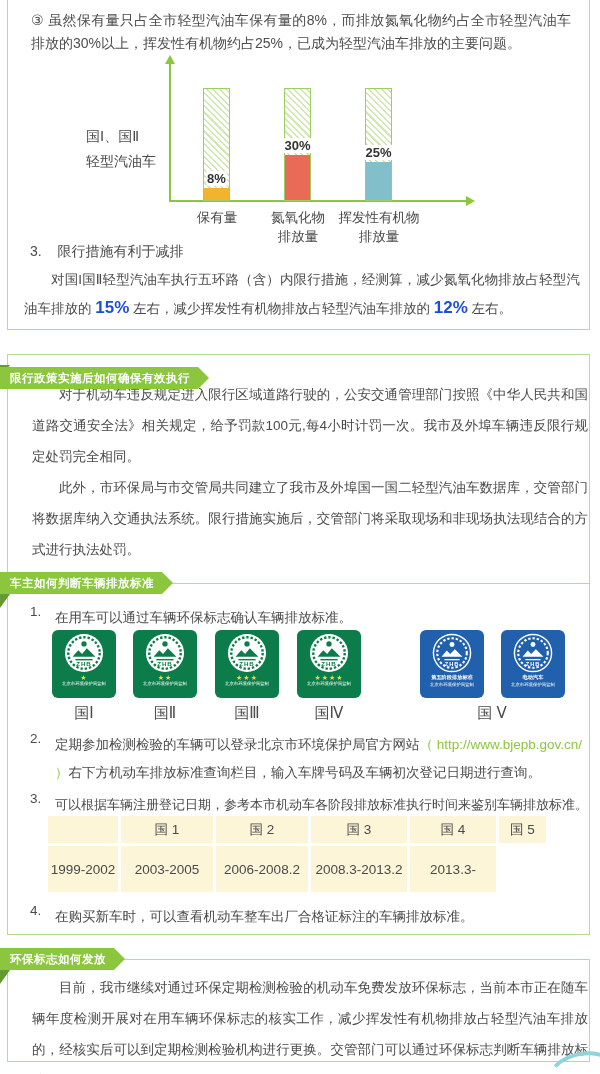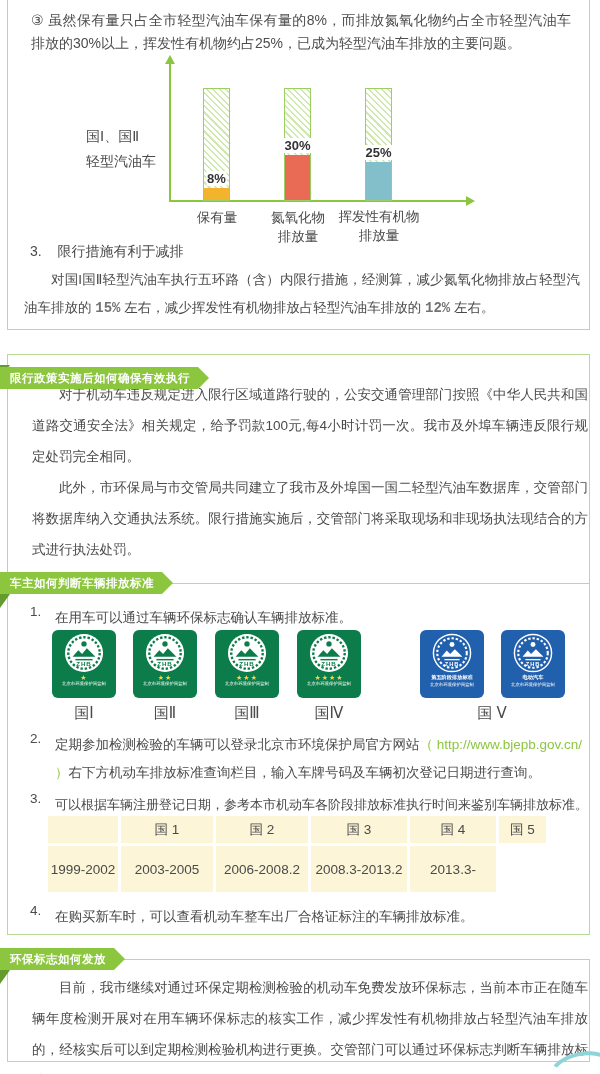--- a/index.html
+++ b/index.html
@@ -15,21 +15,21 @@
   }
   .ribbon::after{
     content:"";position:absolute;right:-11px;top:0;width:0;height:0;
     border-top:11px solid transparent;border-bottom:11px solid transparent;border-left:11px solid #8cc63f;
   }
   .fold{position:absolute;width:10px;height:14px;background:#639b2c;clip-path:polygon(0 0,100% 0,0 100%);z-index:2;}
   .preline{white-space:pre-line;}
   .para{position:absolute;left:24px;width:556px;font-size:13.5px;line-height:31px;text-indent:2em;text-align:justify;}
   .num{position:absolute;left:30px;font-size:13.5px;}
   .itext{position:absolute;left:55px;width:528px;font-size:13.5px;line-height:28px;}
-  .accent{color:#737373;font-weight:bold;font-size:14px;font-family:Liberation Mono, monospace;}
+  .accent{color:#1d4ed8;font-weight:bold;font-size:17px;}
   .url-link{color:#8cc63f;text-decoration:none;}
   
   .y-axis{position:absolute;left:169px;top:64px;width:2px;height:138px;background:#8cc63f;}
   .y-arrow{position:absolute;left:165px;top:55px;width:0;height:0;border-left:5px solid transparent;border-right:5px solid transparent;border-bottom:9px solid #8cc63f;}
   .x-axis{position:absolute;left:169px;top:200px;width:298px;height:2px;background:#8cc63f;}
   .x-arrow{position:absolute;left:466px;top:196px;width:0;height:0;border-top:5px solid transparent;border-bottom:5px solid transparent;border-left:9px solid #8cc63f;}
   .bar{
     position:absolute;top:88px;width:27px;height:113px;box-sizing:border-box;
     border:1px solid #9ccf63;
     background:repeating-linear-gradient(45deg,#ffffff 0 3px,#cfe9ae 3px 4.5px);
@@ -83,21 +83,21 @@
     <div class="bar-pct" style="bottom: 47px;">30%</div>
   </div>
   <div class="bar" style="left:365px;">
     <div class="bar-fill" style="height: 38px; background: rgb(131, 191, 202);"></div>
     <div class="bar-pct" style="bottom: 40px;">25%</div>
   </div>
 
   <div class="cat-label preline" style="left:162px;">保有量</div>
   <div class="cat-label preline" style="left:243px;">氮氧化物
 排放量</div>
-  <div class="cat-label preline" style="left:324px;font-family:Liberation Mono, monospace;">挥发性有机物
+  <div class="cat-label preline" style="left:324px;">挥发性有机物
 排放量</div>
 </div>
 
 <div style="position:absolute;left:30px;top:243px;font-size:14px;color:#4a4a4a;">
   <span>3.</span>
   <span style="margin-left:12px;">限行措施有利于减排</span>
 </div>
 
 <div class="para" style="top:266px;line-height:28px;">
   <span>对国I国Ⅱ轻型汽油车执行五环路（含）内限行措施，经测算，减少氮氧化物排放占轻型汽油车排放的 </span><span class="accent">15%</span><span> 左右，减少挥发性有机物排放占轻型汽油车排放的 </span><span class="accent">12%</span><span> 左右。</span>

